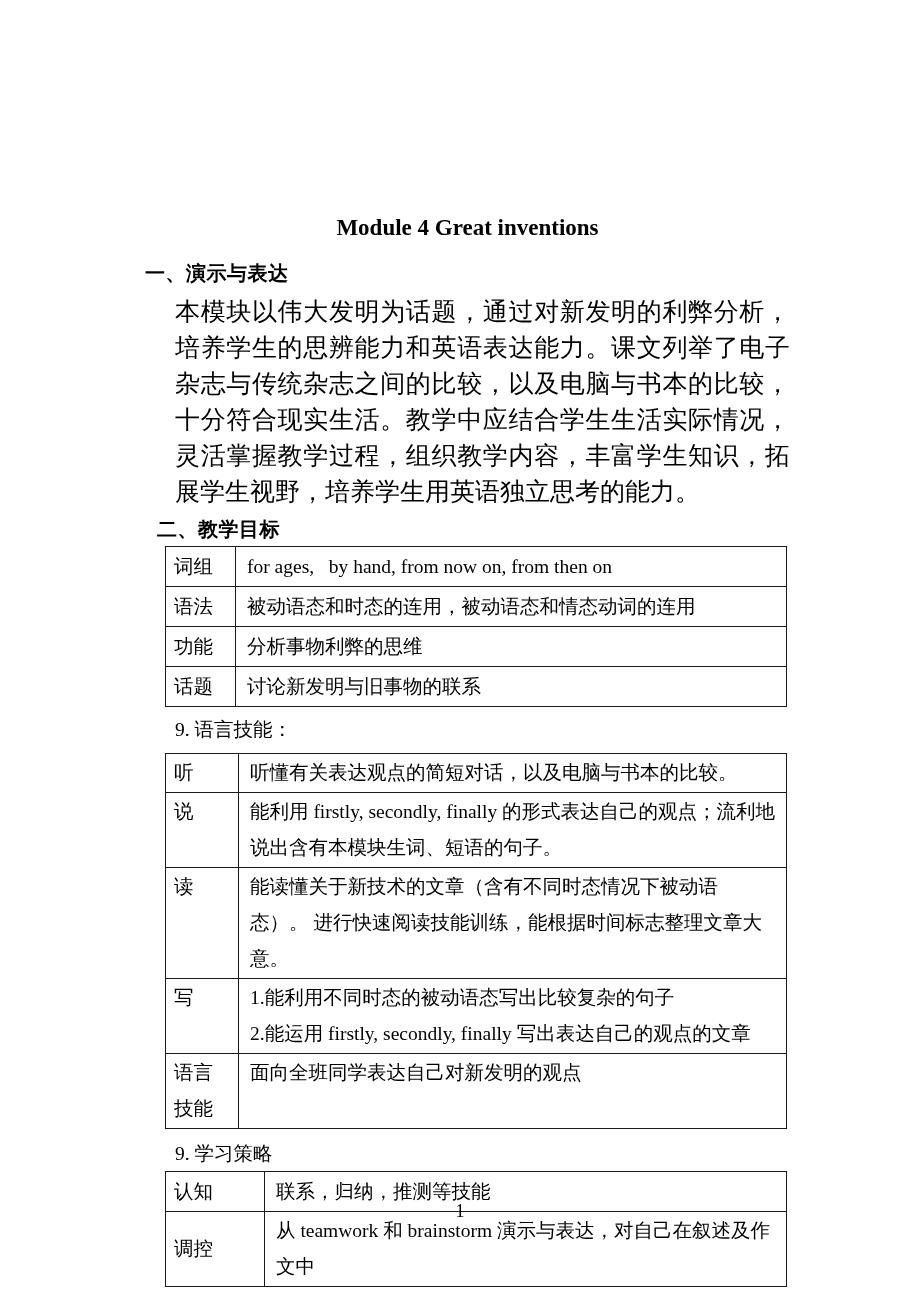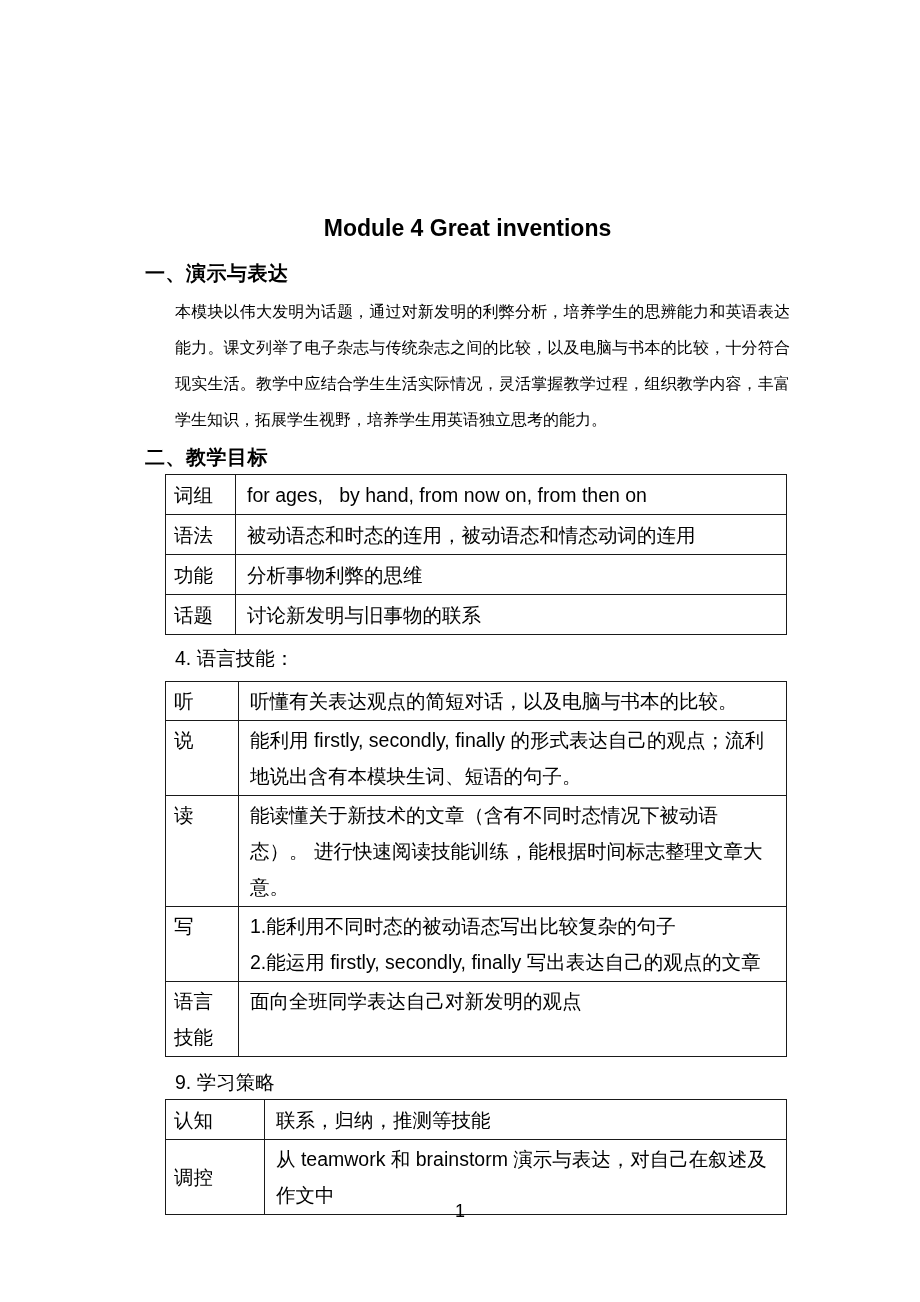--- a/index.html
+++ b/index.html
@@ -2,21 +2,21 @@
 <html><head>
 <meta charset="utf-8">
 <style>
   html, body { margin: 0; padding: 0; background: #ffffff; }
   .page {
     position: relative;
     width: 920px;
     height: 1302px;
     background: #ffffff;
     color: #000;
-    font-family: Liberation Sans, sans-serif;
+    font-family: Liberation Serif, serif;
     overflow: hidden;
   }
   .content {
     position: absolute;
     left: 145px;
     top: 212px;
     width: 645px;
   }
   .doc-title {
     margin: 0;
@@ -25,24 +25,24 @@
     font-weight: 700;
     line-height: 32px;
   }
   .sec-heading {
     margin: 14px 0 0 0;
     font-size: 20px;
     font-weight: 700;
     line-height: 30px;
     letter-spacing: 0.5px;
   }
-  .sec-heading.second { margin-top: 4px; }
+  .sec-heading.second { margin-top: 4px; margin-left: 12px; }
   .topic-paragraph {
     margin: 6px 0 0 30px;
-    font-size: 16px;
+    font-size: 25px;
     line-height: 36px;
     text-align: justify;
     text-justify: inter-ideograph;
   }
   .sub-label {
     margin: 2px 0 0 30px;
     font-size: 19.5px;
     line-height: 30px;
   }
   .sub-label.gap { margin-top: 8px; }
@@ -114,21 +114,21 @@
           <td class="label-cell">功能</td>
           <td class="content-cell">分析事物利弊的思维</td>
         </tr>
         <tr>
           <td class="label-cell">话题</td>
           <td class="content-cell">讨论新发明与旧事物的联系</td>
         </tr>
       </tbody>
     </table>
 
-    <div class="sub-label gap">4. 语言技能：</div>
+    <div class="sub-label gap">9. 语言技能：</div>
 
     <table class="doc-table skills-table">
       <colgroup>
           <col style="width:73px">
           <col>
         </colgroup>
       <tbody>
         <tr>
           <td class="label-cell">听</td>
           <td class="content-cell">听懂有关表达观点的简短对话，以及电脑与书本的比较。</td>

